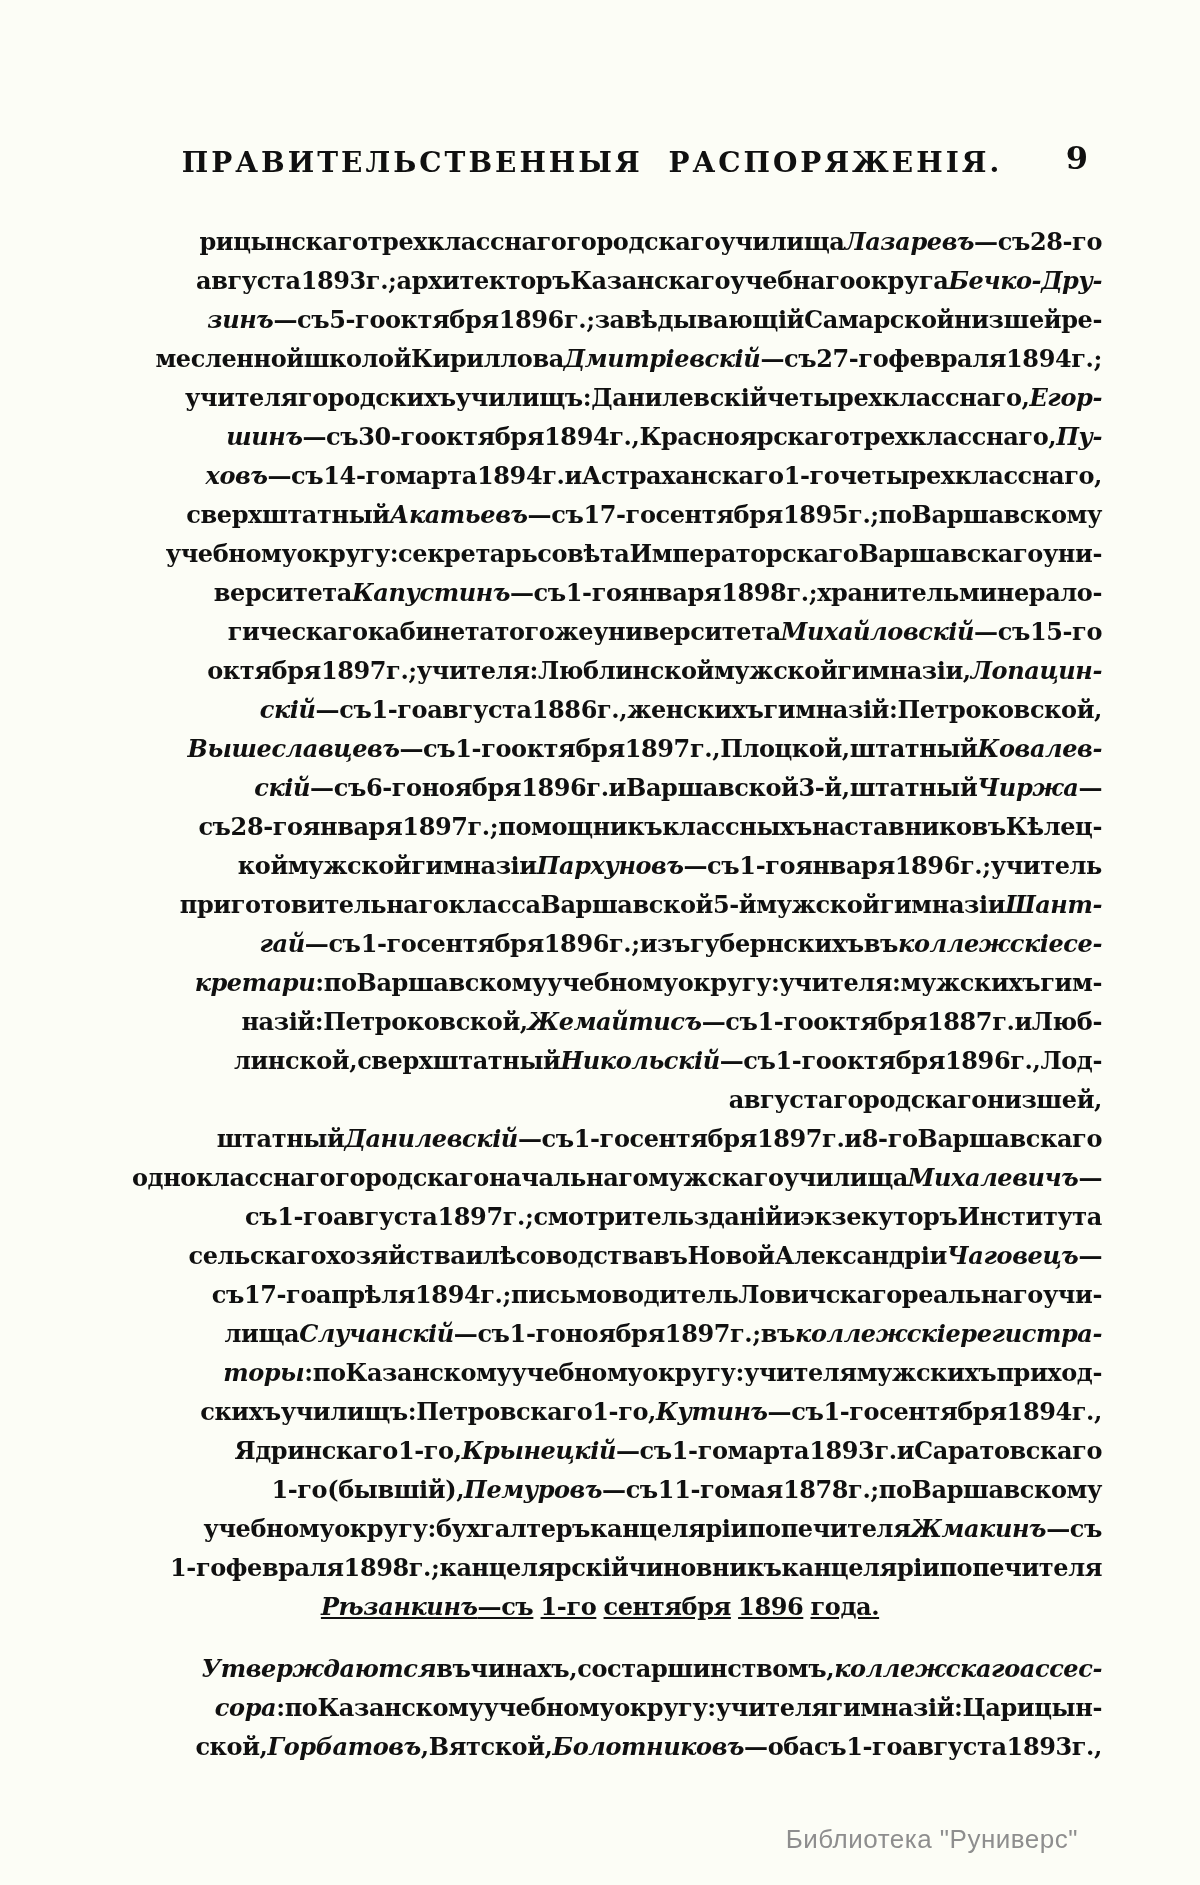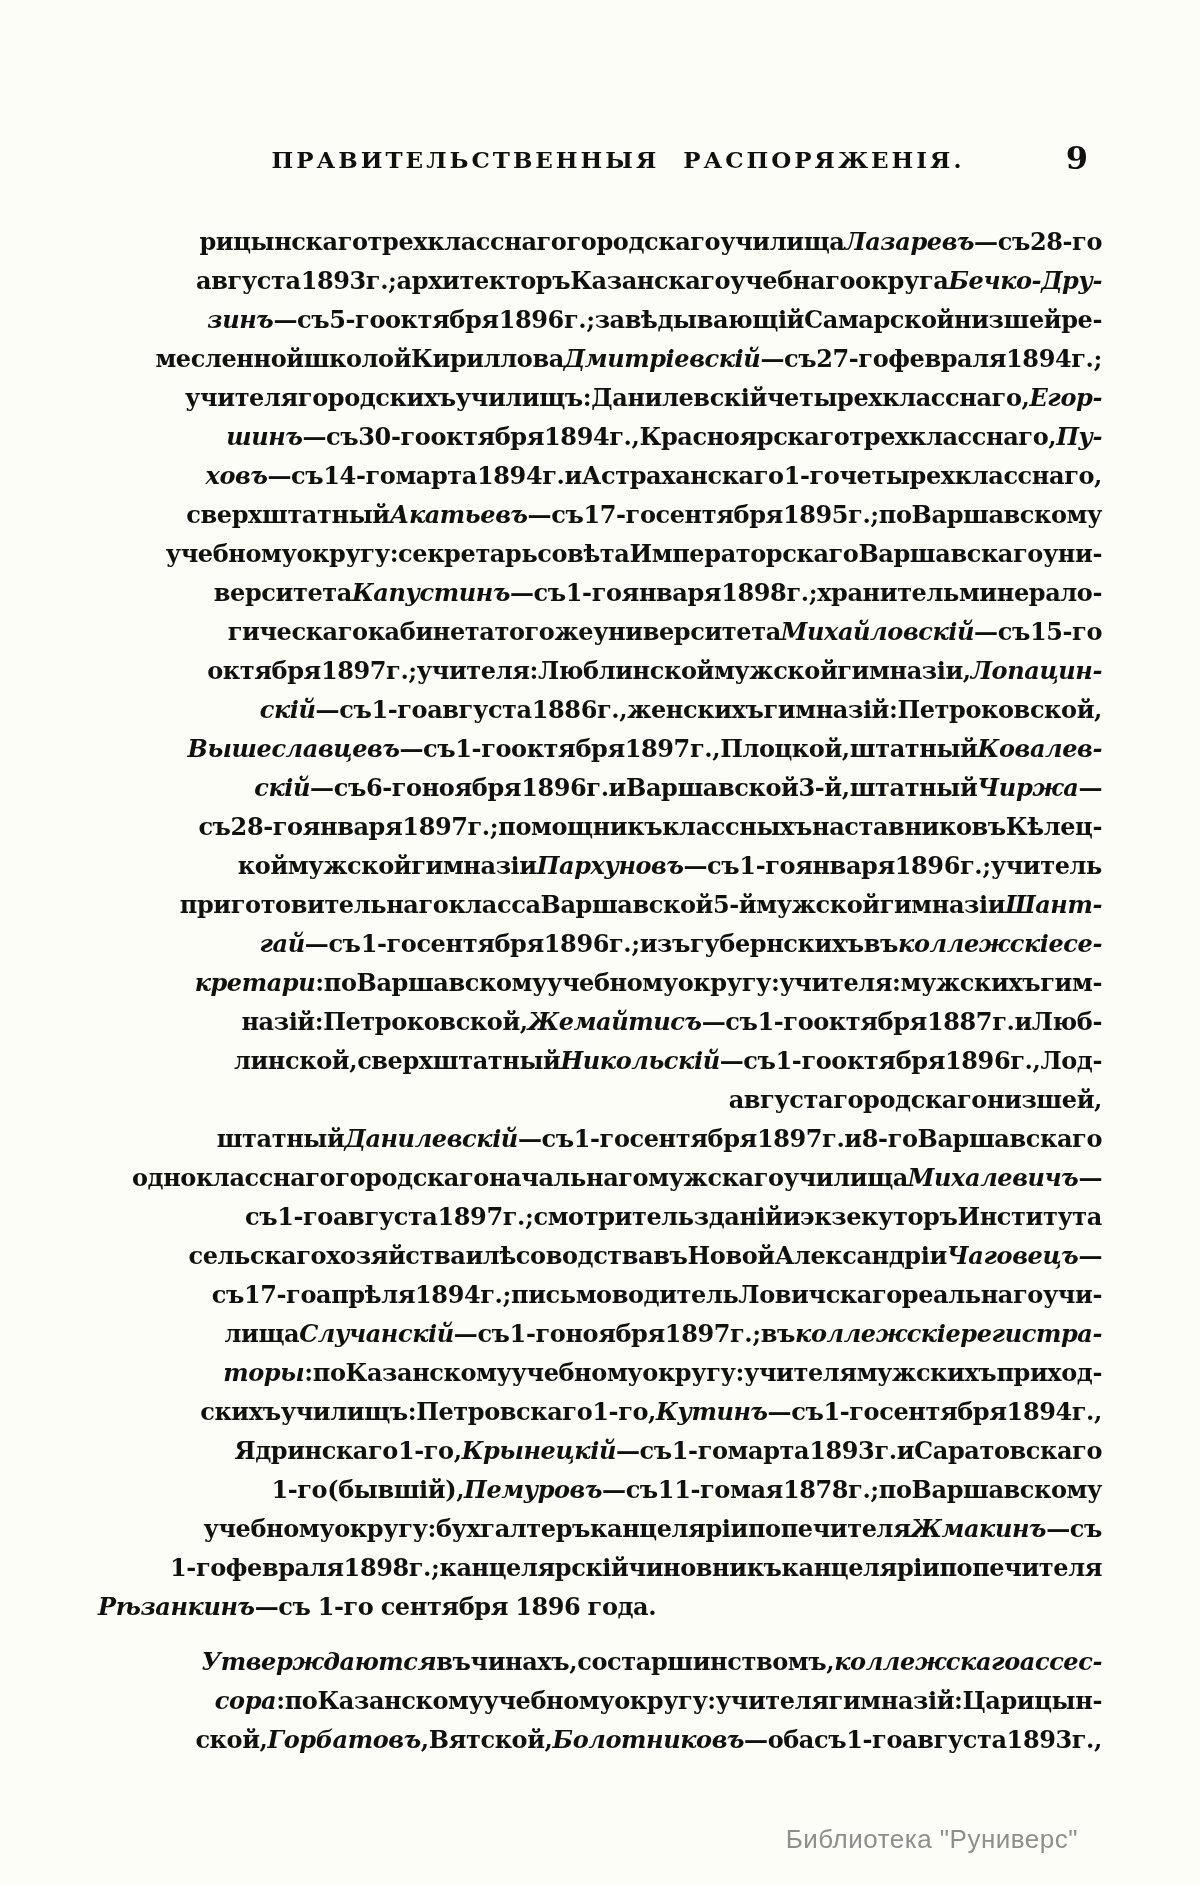--- a/index.html
+++ b/index.html
@@ -10,43 +10,43 @@
   .page{
     position:relative;
     width:1200px;height:1885px;
     background:var(--bg);
     color:var(--ink);
     font-family:"DejaVu Serif", serif;
     overflow:hidden;
     margin:0 auto;
   }
   .running-header{
-    position:absolute; top:146px; left:116px; width:1004px;
+    position:absolute; top:146px; left:90px; width:1004px;
     text-align:center;
-    font-size:23px; font-weight:bold;
+    font-size:28px; font-weight:bold;
     letter-spacing:3px; word-spacing:13px;
     white-space:nowrap;
   }
   .page-number{
     position:absolute; top:139px; right:112px;
     font-size:32px; font-weight:bold;
   }
   .doc-body{
     position:absolute; top:222px; left:98px; width:1004px;
     font-size:24px; font-weight:bold;
     letter-spacing:-0.4px;
   }
   .paragraph{margin:0;}
-  .paragraph + .paragraph{margin-top:16px;}
+  .paragraph + .paragraph{margin-top:23px;}
   .line{
     display:flex; justify-content:flex-end;
     height:39px; line-height:39px;
     white-space:pre;
   }
-  .line.no-just{justify-content:flex-start; gap:0.30em;}
+  .line.no-just{justify-content:center; gap:0.30em;text-decoration:underline;}
   .line.indent{padding-left:47px;}
   .word{white-space:pre;}
   .it{font-style:italic;}
   .watermark{
     position:absolute; top:1824px; right:122px;
     font-family:"Liberation Sans", sans-serif;
     font-size:26px; color:var(--wm);
     letter-spacing:0.5px;
   }
 </style>

